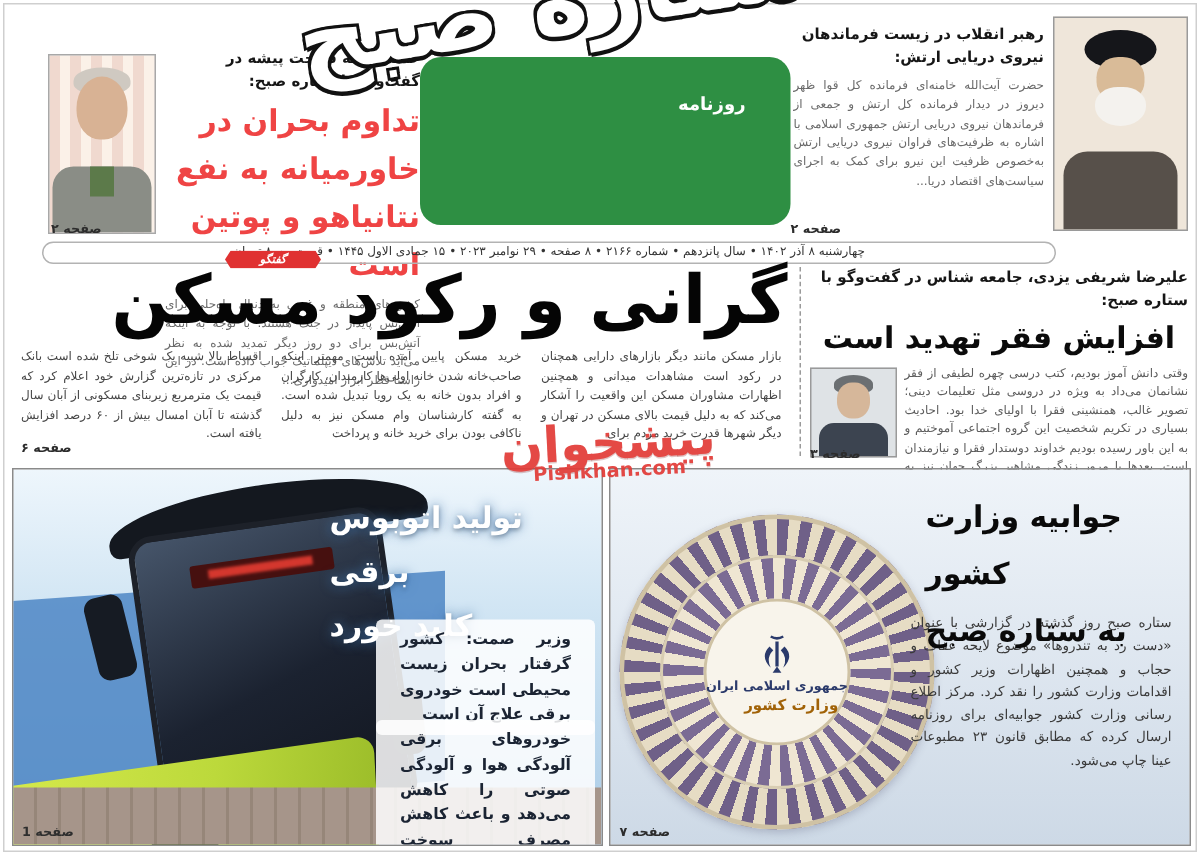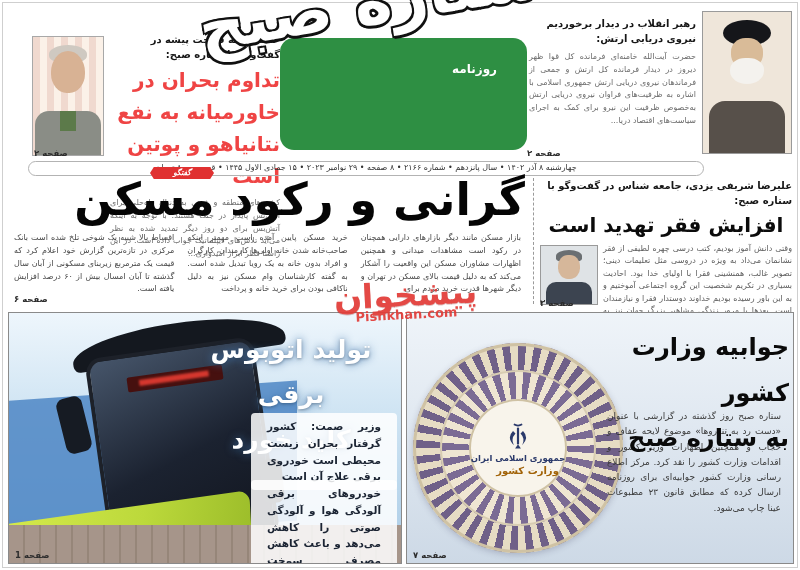--- a/index.html
+++ b/index.html
@@ -105,22 +105,22 @@
            border-radius:8px;transform:rotate(-14deg);}
   .bus-mirror-r{position:absolute;left:252px;top:146px;width:22px;height:44px;background:#161b23;
            border-radius:8px;transform:rotate(-6deg);}
   .bus-lime{position:absolute;left:-24px;top:196px;width:270px;height:170px;
            background:linear-gradient(100deg,#d9ec4e 0%,#bcd93b 55%,#96b827 100%);
            transform:rotate(-8deg) skewX(-5deg);border-radius:12px;}
   .bus-light1{position:absolute;left:92px;top:240px;width:48px;height:17px;background:#23282e;
            border-radius:50%;transform:rotate(-8deg);}
   .bus-ground{position:absolute;left:0;bottom:0;width:100%;height:38px;
            background:repeating-linear-gradient(90deg,#a6958a 0 14px,#968679 14px 16px);}
-  .bus-headline{position:absolute;right:22px;top:14px;width:176px;z-index:5;text-align:center;color:#fff;
-           font-weight:900;font-size:25px;line-height:1.8;
+  .bus-headline{position:absolute;right:5px;top:14px;width:176px;z-index:5;text-align:left;color:#fff;
+           font-weight:900;font-size:20px;line-height:1.8;
            text-shadow:0 0 8px rgba(70,120,175,.95),0 1px 3px rgba(0,0,0,.35);}
   .quote{position:absolute;left:242px;width:146px;background:rgba(255,255,255,.85);border-radius:4px;
          padding:5px 16px;font-size:10.5px;font-weight:700;color:#1b2433;text-align:justify;
          line-height:1.6;z-index:6;box-sizing:border-box;}
   .quote1{top:100px;}
   .quote2{top:167px;}
   .bus-page{position:absolute;left:6px;bottom:3px;z-index:7;color:#2e2e2e;}
 
   
   .story-min{position:absolute;left:406px;top:312px;width:386px;height:250px;border:1px solid #8a8a8a;
@@ -129,22 +129,22 @@
         background:repeating-conic-gradient(#6f6088 0deg 4.5deg,#e6dcc4 4.5deg 9deg);
         box-shadow:0 0 0 3px #cfc2a4 inset,0 2px 6px rgba(60,60,90,.25);}
   .seal-r2{position:absolute;inset:27px;border-radius:50%;
         background:repeating-conic-gradient(from 4deg,#7b6b94 0deg 6deg,#efe6d2 6deg 12deg);
         box-shadow:0 0 0 2px #d8cdb2 inset;}
   .seal-inner{position:absolute;inset:56px;border-radius:50%;background:#f8f4eb;display:flex;
         flex-direction:column;align-items:center;justify-content:center;
         box-shadow:0 0 0 2px #cfc2a4 inset;}
   .seal-t1{font-size:8.5px;font-weight:700;color:#2b3a6b;margin-top:2px;white-space:nowrap;}
   .seal-t2{font-size:10px;font-weight:900;color:#a16207;margin-top:2px;white-space:nowrap;margin-left:19px;}
-  .min-headline{position:absolute;right:4px;top:12px;width:172px;text-align:right;color:#0a0a0a;
-        font-weight:900;font-size:24px;line-height:1.9;z-index:3;}
+  .min-headline{position:absolute;right:4px;top:12px;width:172px;text-align:left;color:#0a0a0a;
+        font-weight:900;font-size:20px;line-height:1.9;z-index:3;}
   .min-body{position:absolute;right:12px;top:96px;width:174px;font-size:9px;color:#3a3a3a;
         text-align:justify;line-height:1.7;}
   .min-page{position:absolute;left:6px;bottom:3px;}
 </style>
 </head>
 <body>
 
 <div class="page">
   <div class="sheet"></div>
 
@@ -170,21 +170,21 @@
   </div>
 
   <section class="story-tr">
     <div class="tr-photo">
       <div class="kh-turban"></div>
       <div class="kh-face"></div>
       <div class="kh-beard"></div>
       <div class="kh-robe"></div>
     </div>
     <div class="tr-text">
-      <div class="kicker">رهبر انقلاب در دیدار برخوردیم نیروی دریایی ارتش:</div>
+      <div class="kicker">رهبر انقلاب در زیست فرماندهان نیروی دریایی ارتش:</div>
       <div class="small-body">حضرت آیت‌الله خامنه‌ای فرمانده کل قوا ظهر دیروز در دیدار فرمانده کل ارتش و جمعی از فرماندهان نیروی دریایی ارتش جمهوری اسلامی با اشاره به ظرفیت‌های فراوان نیروی دریایی ارتش به‌خصوص ظرفیت این نیرو برای کمک به اجرای سیاست‌های اقتصاد دریا...</div>
     </div>
     <div class="pageref tr-page">صفحه ۲</div>
   </section>
 
   <div class="dateline">چهارشنبه ۸ آذر ۱۴۰۲ • سال پانزدهم • شماره ۲۱۶۶ • ۸ صفحه • ۲۹ نوامبر ۲۰۲۳ • ۱۵ جمادی الاول ۱۴۴۵ • قیمت ۸۰۰۰ تومان</div>
 
   <div class="badge">گفتگو</div>
   <div class="v-div"></div>
   <section class="story-int">

